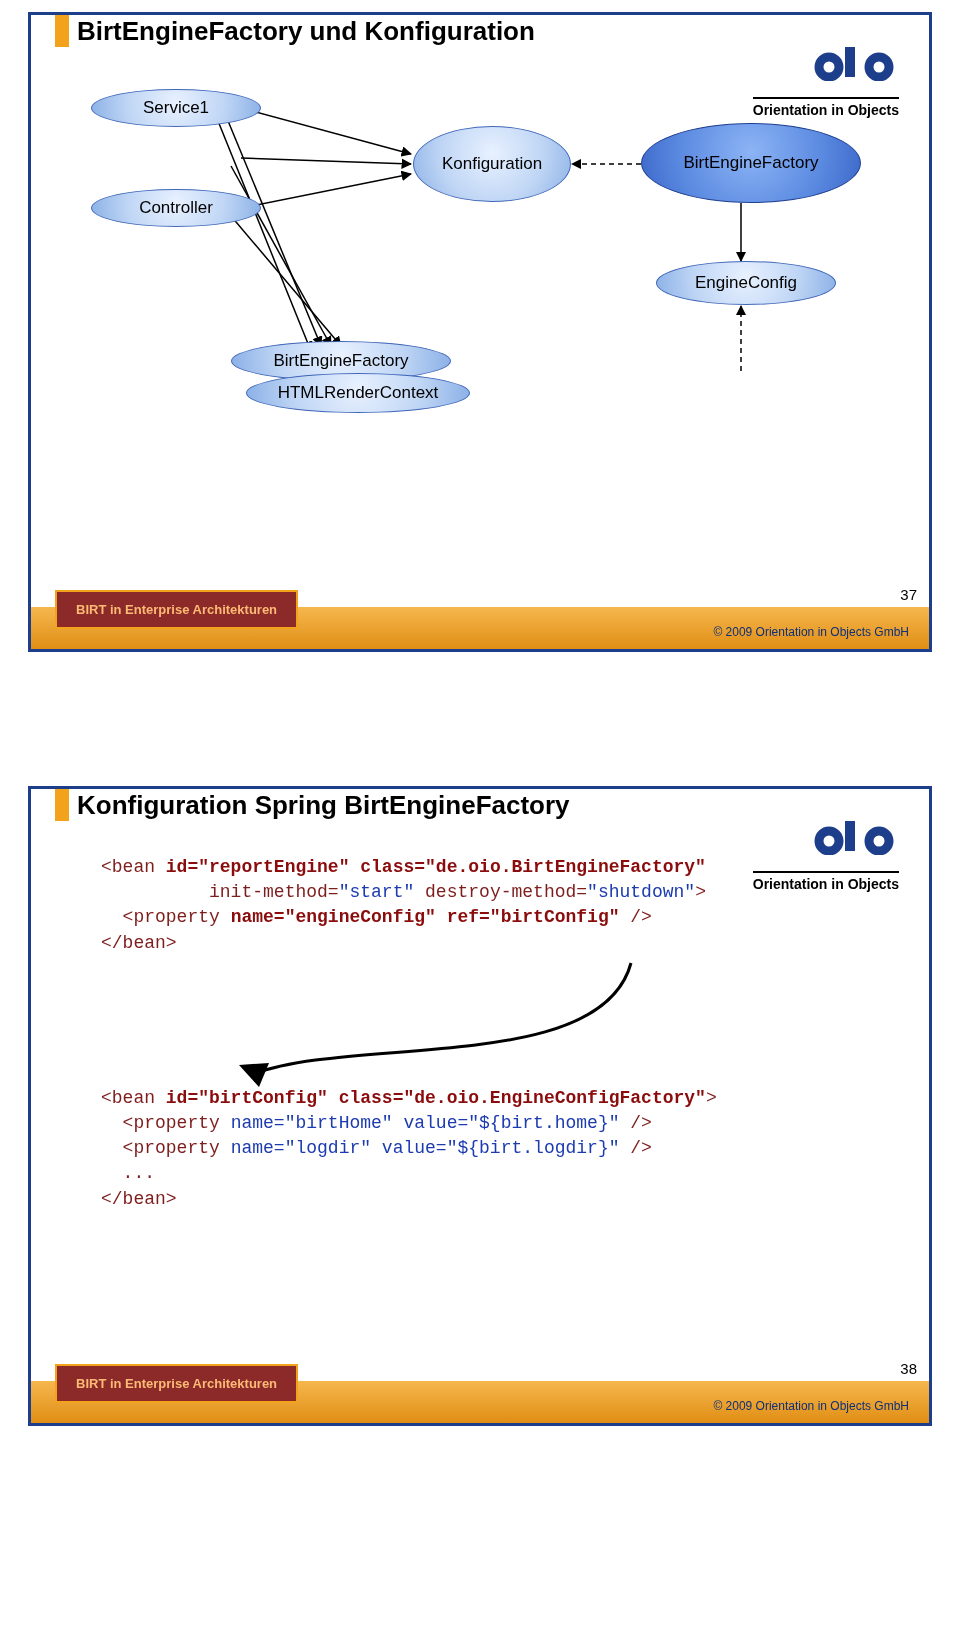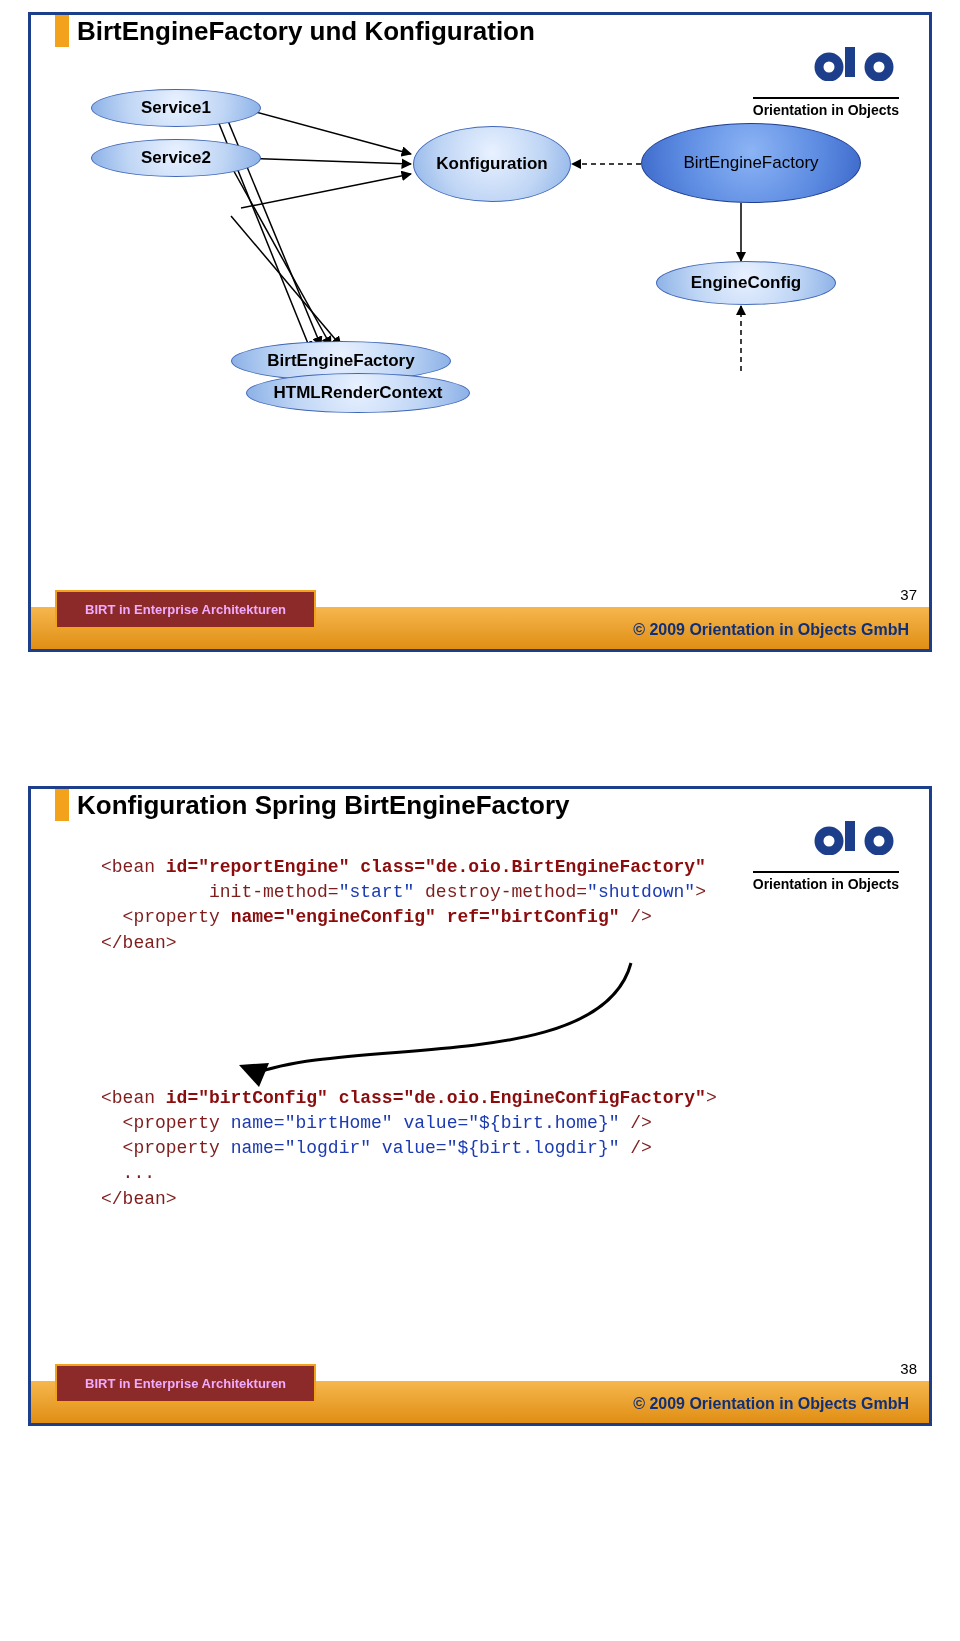--- a/index.html
+++ b/index.html
@@ -72,41 +72,41 @@
     position: absolute;
     left: 0;
     right: 0;
     bottom: 0;
   }
   .footer-badge {
     position: absolute;
     left: 24px;
     bottom: 20px;
     background: #8c2a2a;
-    color: #f0abfc;
+    color: #fdba74;
     font-size: 13px;
     font-weight: bold;
-    padding: 10px 28px;
+    padding: 10px 19px;
     border: 2px solid #f3a21c;
     z-index: 3;
   }
   .footer-bar {
     height: 42px;
     position: absolute;
     left: 0;
     right: 0;
     bottom: 0;
     background: linear-gradient(#f6b74e, #e08e14);
   }
   .footer-right {
     position: absolute;
     right: 20px;
     bottom: 10px;
-    font-size: 16px;
-    font-weight: bold;
+    font-size: 12px;
+    font-weight: normal;
     color: #0f2f78;
   }
   .page-num {
     position: absolute;
     right: 12px;
     bottom: 46px;
     font-size: 15px;
     color: #000;
   }
   .ellipse {
@@ -117,21 +117,20 @@
     display: flex;
     align-items: center;
     justify-content: center;
     padding: 0 6px;
     box-sizing: border-box;
   }
   .ell-light {
     background: radial-gradient(circle at 50% 35%, #e8f1ff 0%, #c0d6f5 55%, #8ab0e6 100%);
     border: 1px solid #3f66b8;
     font-size: 17px;
-    font-weight: bold;
   }
   .ell-dark {
     background: radial-gradient(circle at 50% 35%, #8cb4f5 0%, #5a89e0 60%, #3a66c8 100%);
     border: 1px solid #1e3e90;
     color: #000;
     font-size: 17px;
   }
   .ell-dark .inner {
     color: #000;
   }
@@ -200,22 +199,22 @@
         <line x1="610" y1="93" x2="541" y2="93" stroke="#000" stroke-width="1.5" stroke-dasharray="5,4" marker-end="url(#arr)"></line>
 
         <line x1="710" y1="132" x2="710" y2="190" stroke="#000" stroke-width="1.5" marker-end="url(#arr)"></line>
 
         <line x1="710" y1="300" x2="710" y2="235" stroke="#000" stroke-width="1.5" stroke-dasharray="5,4" marker-end="url(#arr)"></line>
       </svg>
 
       <div class="ellipse ell-light" style="left:60px;top:18px;width:170px;height:38px">
           <span>Service1</span>
         </div>
-      <div class="ellipse ell-light" style="left:60px;top:68px;width:170px;height:38px">
-          <span>Service2</span>
+      <div class="ellipse ell-light" style="left:60px;top:118px;width:170px;height:38px">
+          <span>Controller</span>
         </div>
 
       <div class="ellipse ell-light" style="left:382px;top:55px;width:158px;height:76px">
           <span>Konfiguration</span>
         </div>
 
       <div class="ellipse ell-dark" style="left:610px;top:52px;width:220px;height:80px">
           <span class="inner">BirtEngineFactory</span>
         </div>
 

